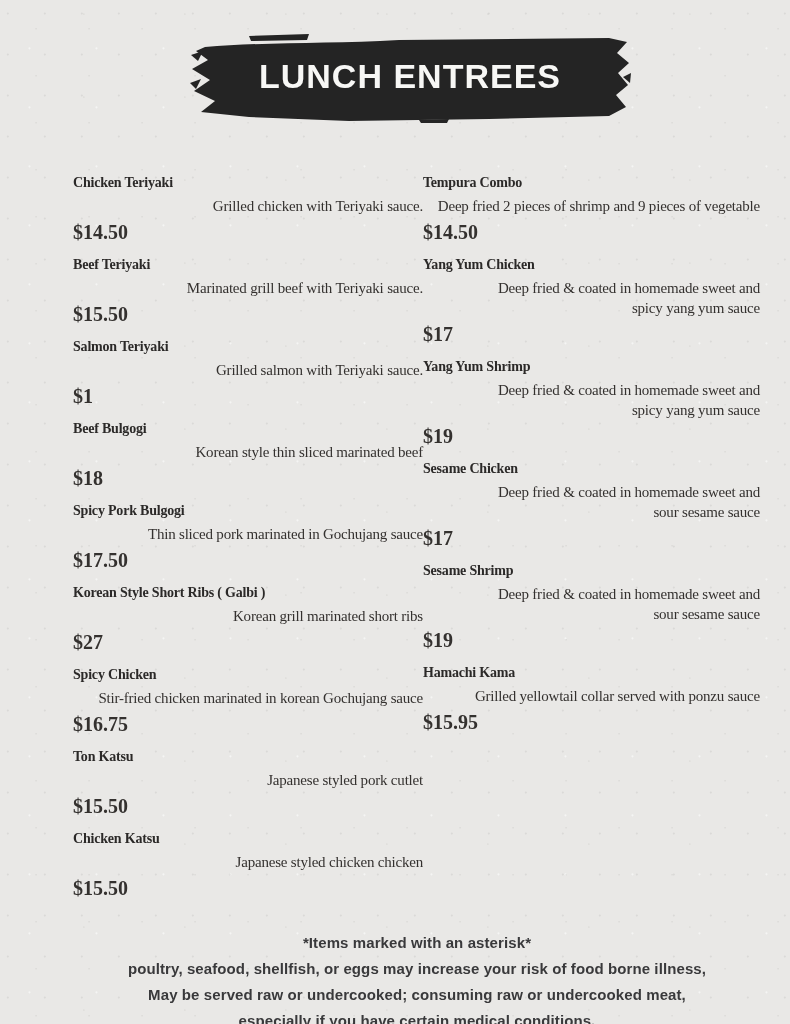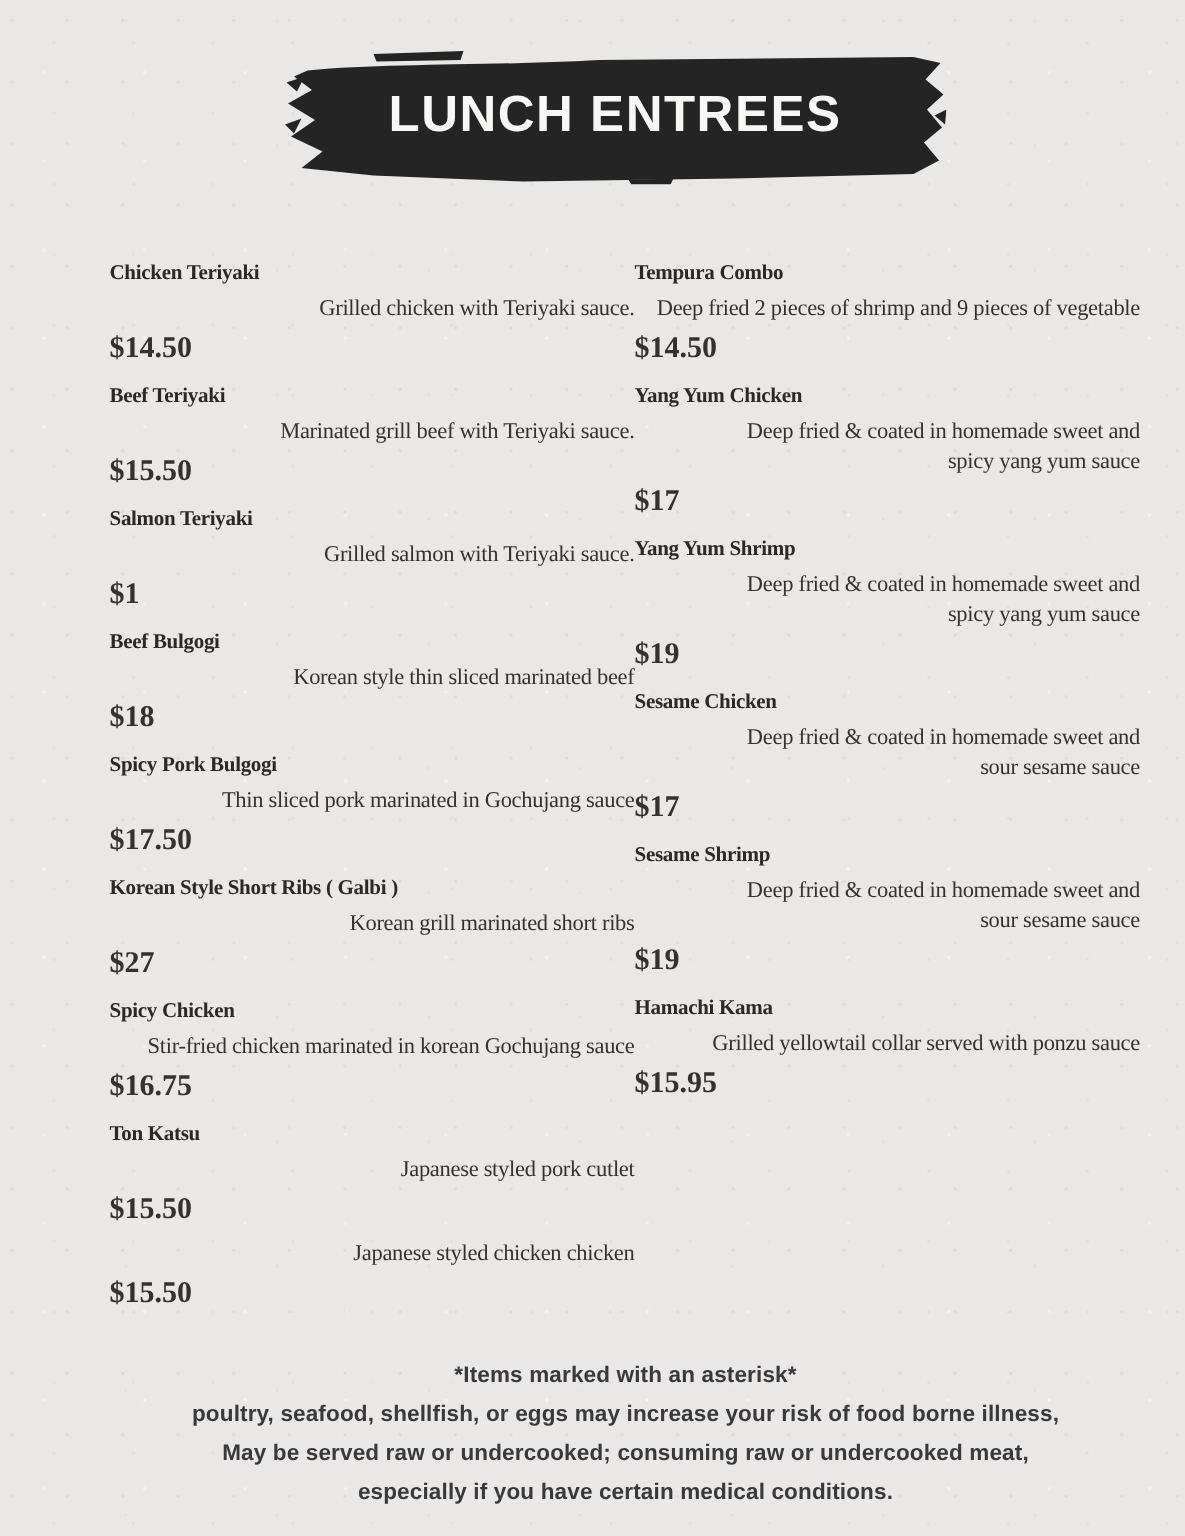--- a/index.html
+++ b/index.html
@@ -186,20 +186,21 @@
 
   <article class="menu-item">
     <h2 class="item-name">Ton Katsu</h2>
     <div class="item-desc">
             <div class="desc-line">Japanese styled pork cutlet</div>
           </div>
     <div class="item-price">$15.50</div>
   </article>
 
   <article class="menu-item">
+    <h2 class="item-name">Chicken Katsu</h2>
     <div class="item-desc">
             <div class="desc-line">Japanese styled chicken chicken</div>
           </div>
     <div class="item-price">$15.50</div>
   </article>
 </section>
     <section class="col col-right" id="col-right">
 
   <article class="menu-item">
     <h2 class="item-name">Tempura Combo</h2>

